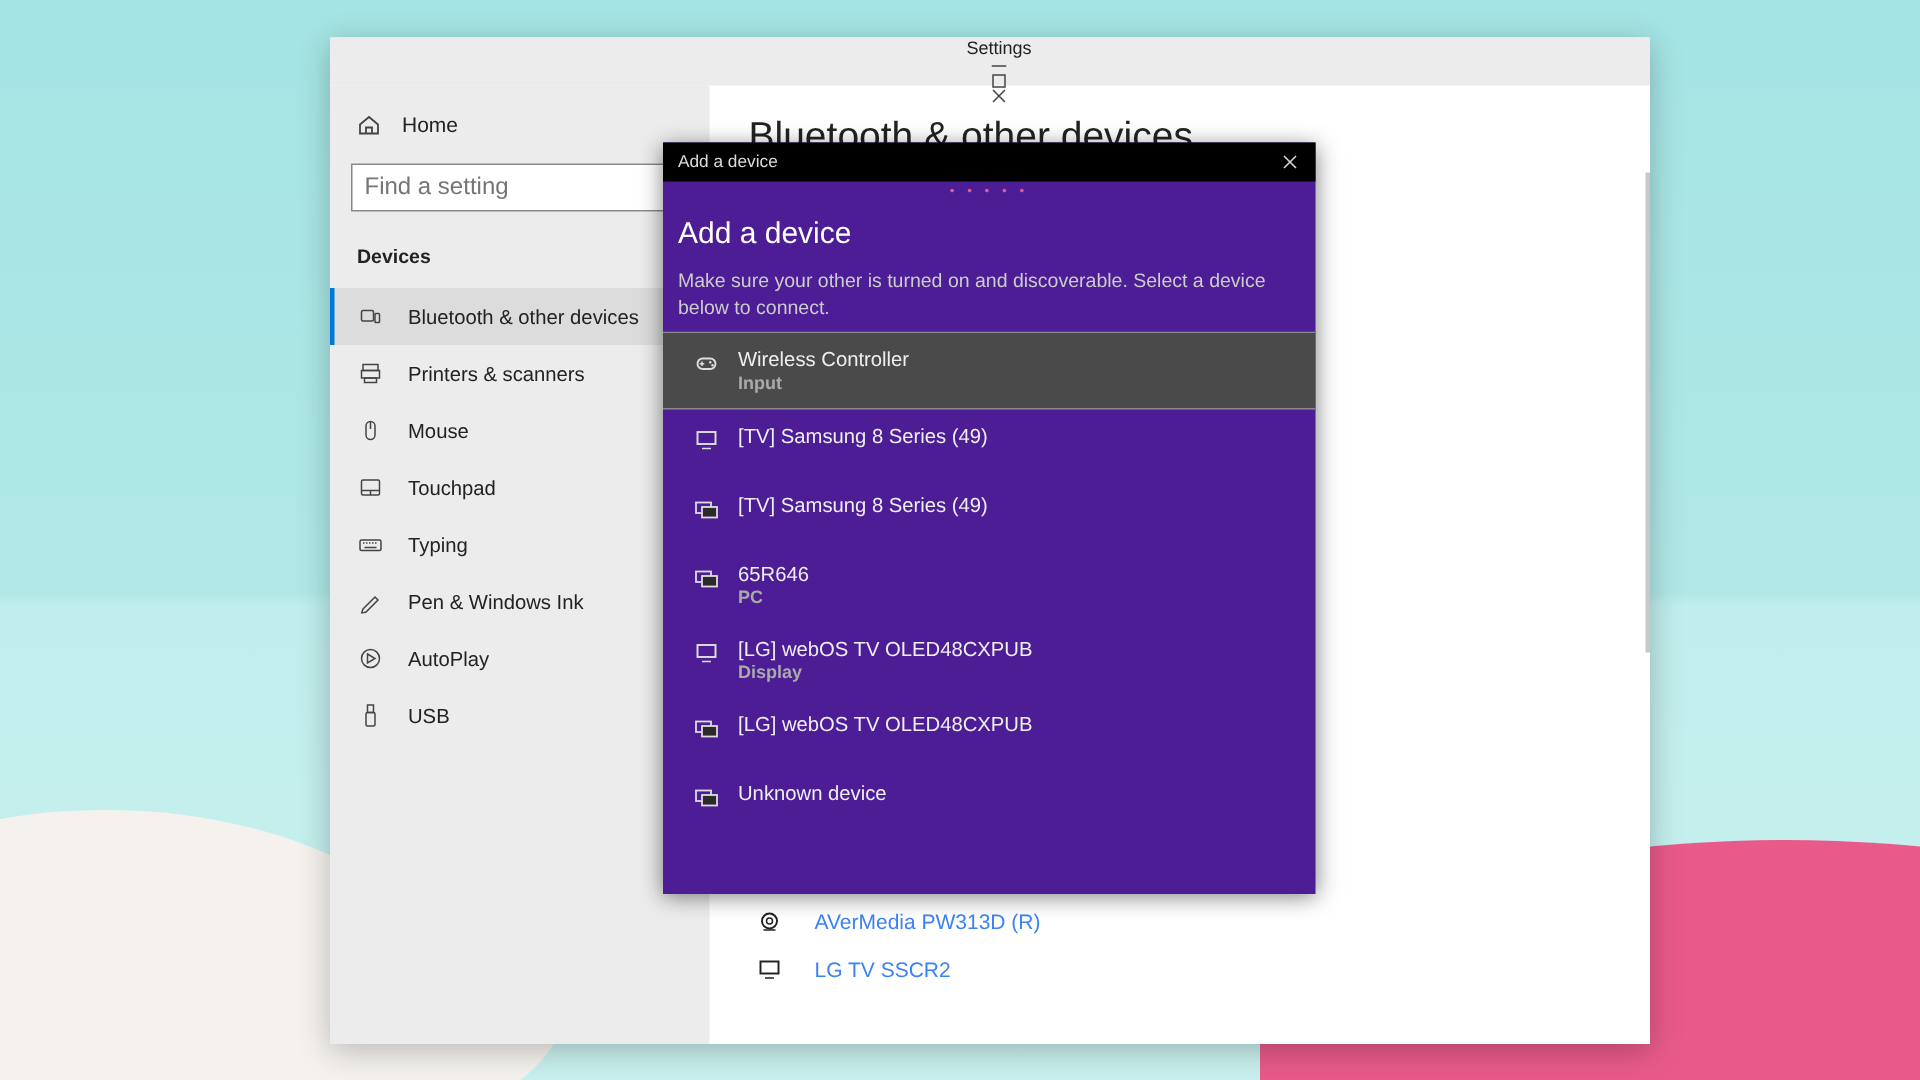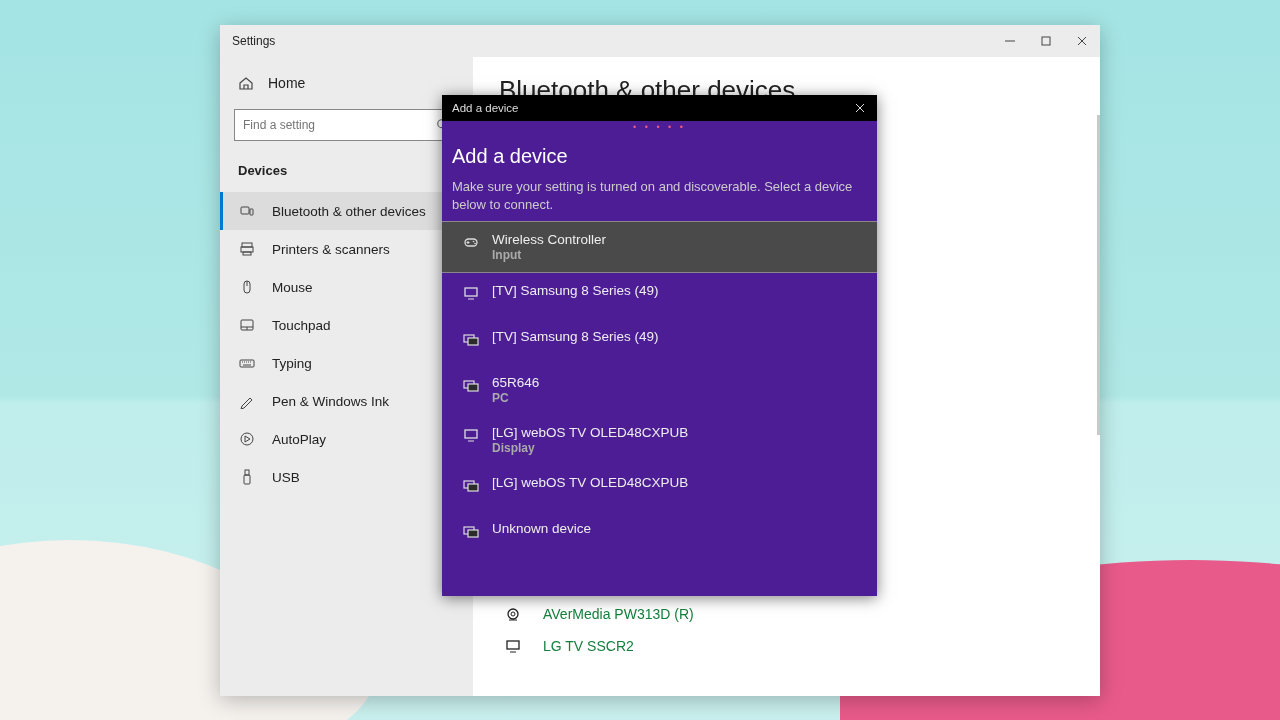--- a/index.html
+++ b/index.html
@@ -17,52 +17,52 @@
   .pink.p1  { width:700px; height:260px; right:-260px; bottom:-100px; }
 
   
   .window {
     position:absolute; left:220px; top:25px; width:880px; height:671px;
     background:#fff; box-shadow:0 4px 20px rgba(0,0,0,.25);
     display:flex; flex-direction:column;
   }
   .titlebar {
     height:32px; background:#ececec; display:flex; align-items:center;
-    padding-left:12px; font-size:12px; color:#222;
+    padding-left:12px; font-size:12px; color:#222;flex-direction:column;
   }
   .titlebar .sp { flex:1; }
   .titlebar .btn { width:36px; height:32px; display:flex; align-items:center; justify-content:center; color:#444; font-size:12px; }
 
   .content { flex:1; display:flex; min-height:0; }
 
   .sidebar { width:253px; background:#ececec; padding-top:10px; position:relative; }
   .home { display:flex; align-items:center; gap:14px; padding:8px 18px; font-size:14px; color:#222; }
   .search {
     margin:10px 14px 14px 14px; height:32px; border:1px solid #888; background:#fff;
     display:flex; align-items:center; padding:0 8px; font-size:13px; color:#666;
   }
-  .search input { flex:1; border:none; outline:none; font-size:12px; background:transparent; }
+  .search input { flex:1; border:none; outline:none; font-size:16px; background:transparent; }
   .section-label { font-weight:600; font-size:13px; padding:8px 18px 14px 18px; color:#222; }
   .navitem {
     display:flex; align-items:center; gap:16px; height:38px;
     padding:0 18px; font-size:13.5px; color:#222; cursor:default;
   }
   .navitem .ico { width:18px; display:flex; justify-content:center; color:#444; }
   .navitem.active { background:#dcdcdc; }
   .navitem.active::before {
     content:""; position:absolute; left:0; width:3px; height:38px; background:#0078d4;
   }
   .navitem.active-wrap { position:relative; }
 
   .main { flex:1; padding:18px 26px; overflow:auto; position:relative; }
   .page-title { font-size:26px; font-weight:400; color:#222; margin-bottom:20px; }
 
   .bg-device { display:flex; align-items:center; gap:16px; padding:8px 0; }
   .bg-device .ico { width:28px; display:flex; justify-content:center; }
-  .bg-device .txt { font-size:14px; color:#15803d; }
+  .bg-device .txt { font-size:14px; color:#3b82f6; }
 
   
   .dialog {
     position:absolute; left:442px; top:95px; width:435px; height:501px;
     background:#4c1d95; color:#e8e8e8; box-shadow:0 2px 14px rgba(0,0,0,.5);
     display:flex; flex-direction:column;
   }
   .dlg-titlebar {
     height:26px; background:#000; display:flex; align-items:center;
     padding-left:10px; font-size:11.5px; color:#ddd;
@@ -260,21 +260,21 @@
     <span class="sp"></span>
     <span class="dlg-close">
       <svg width="10" height="10" viewBox="0 0 10 10">
           <path d="M1 1l8 8M9 1l-8 8" stroke="#ddd" stroke-width="1"></path>
         </svg>
     </span>
   </div>
   <div class="dlg-dots">• • • • •</div>
   <div class="dlg-body">
     <div class="dlg-heading">Add a device</div>
-    <div class="dlg-sub">Make sure your setting is turned on and discoverable. Select a device below to connect.</div>
+    <div class="dlg-sub">Make sure your other is turned on and discoverable. Select a device below to connect.</div>
     <div class="devlist" id="devlist">
         <div class="devrow sel">
           <span class="dico">
             <svg width="16" height="16" viewBox="0 0 16 16">
               <rect x="2" y="5" width="12" height="7" rx="3.5" fill="none" stroke="#ddd" stroke-width="1.3"></rect>
               <path d="M5 7v3M3.5 8.5h3" stroke="#ddd"></path>
               <circle cx="10.5" cy="7.5" r="0.8" fill="#ddd"></circle>
               <circle cx="12" cy="9.5" r="0.8" fill="#ddd"></circle>
             </svg>
           </span>

